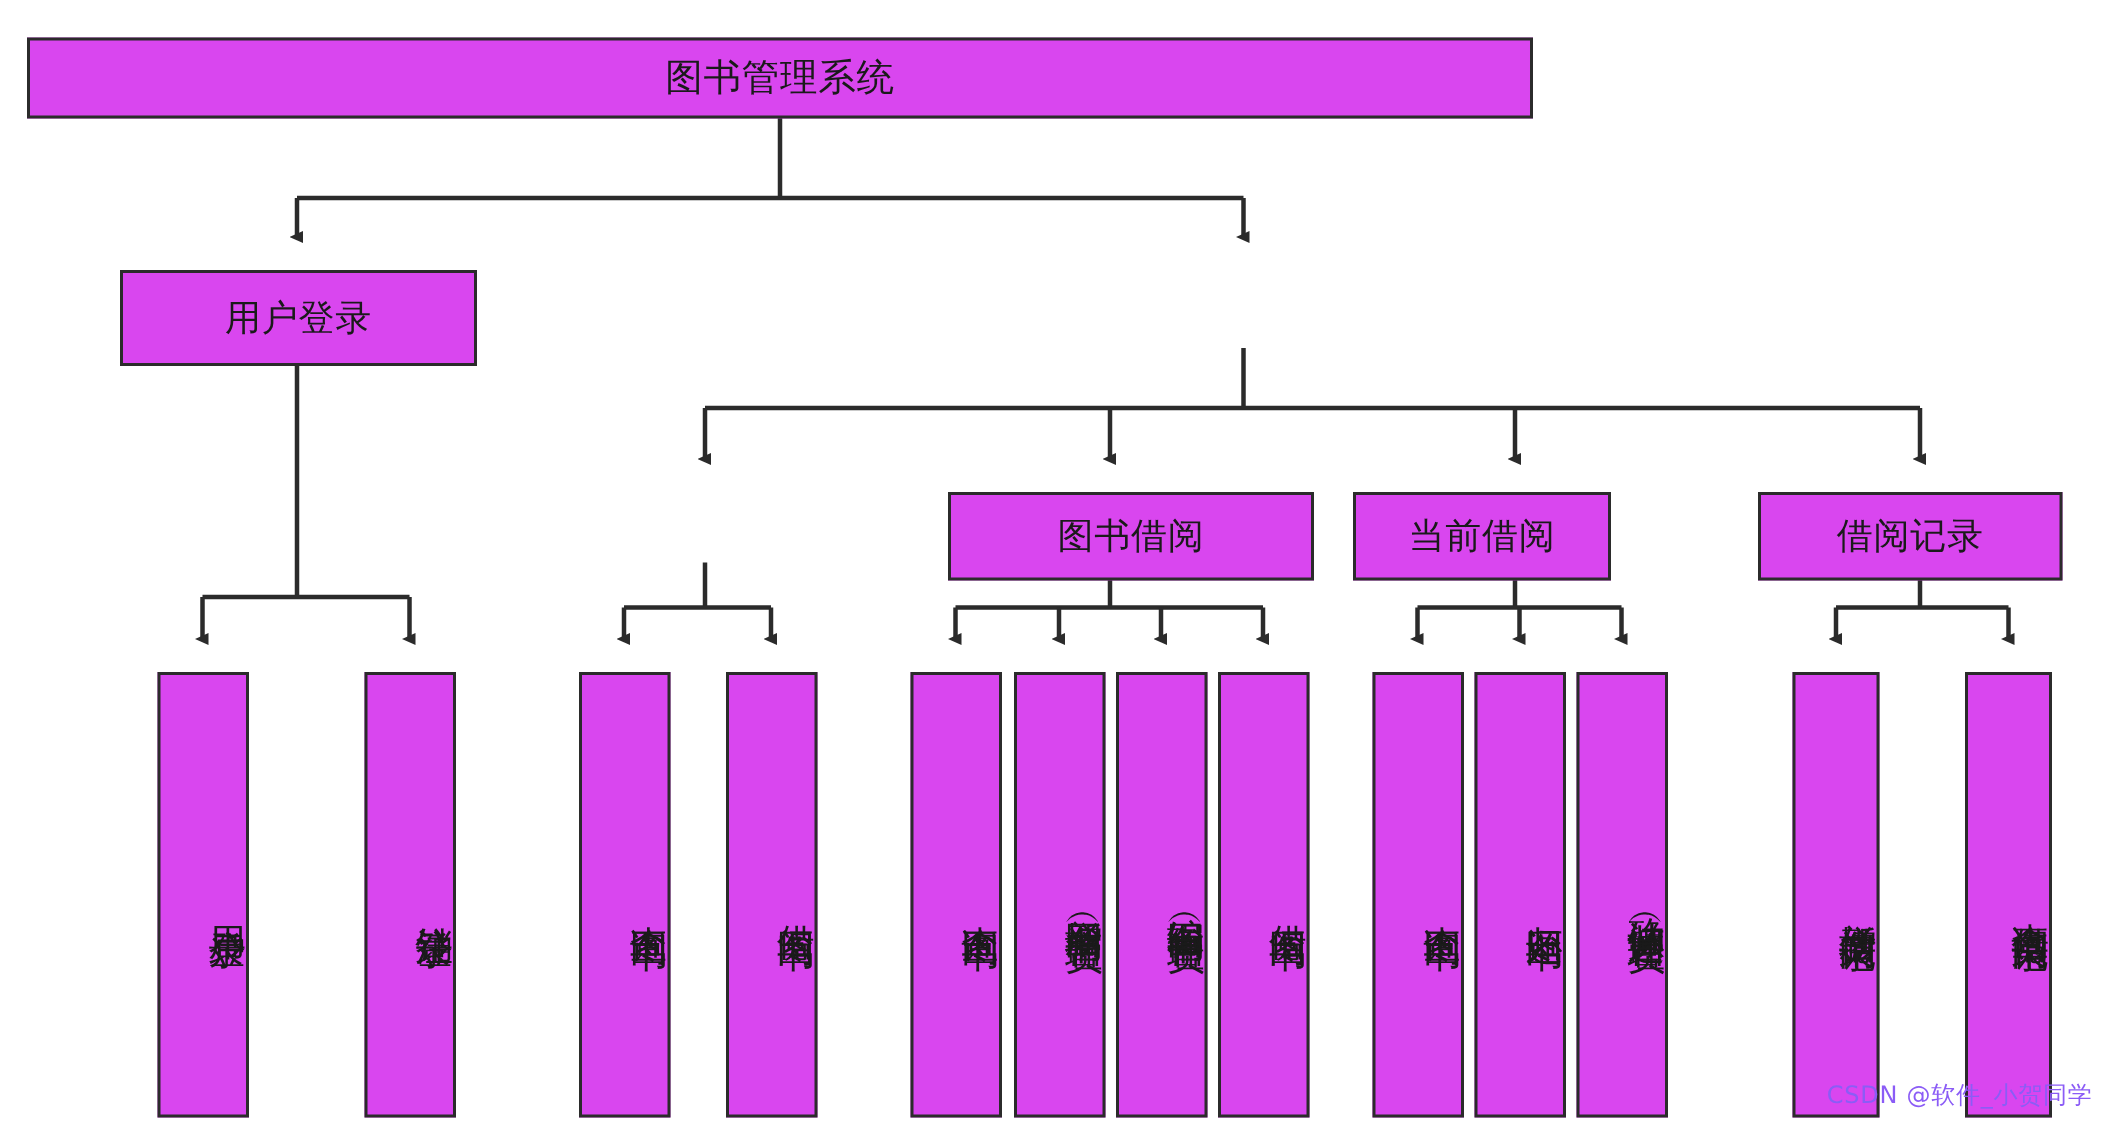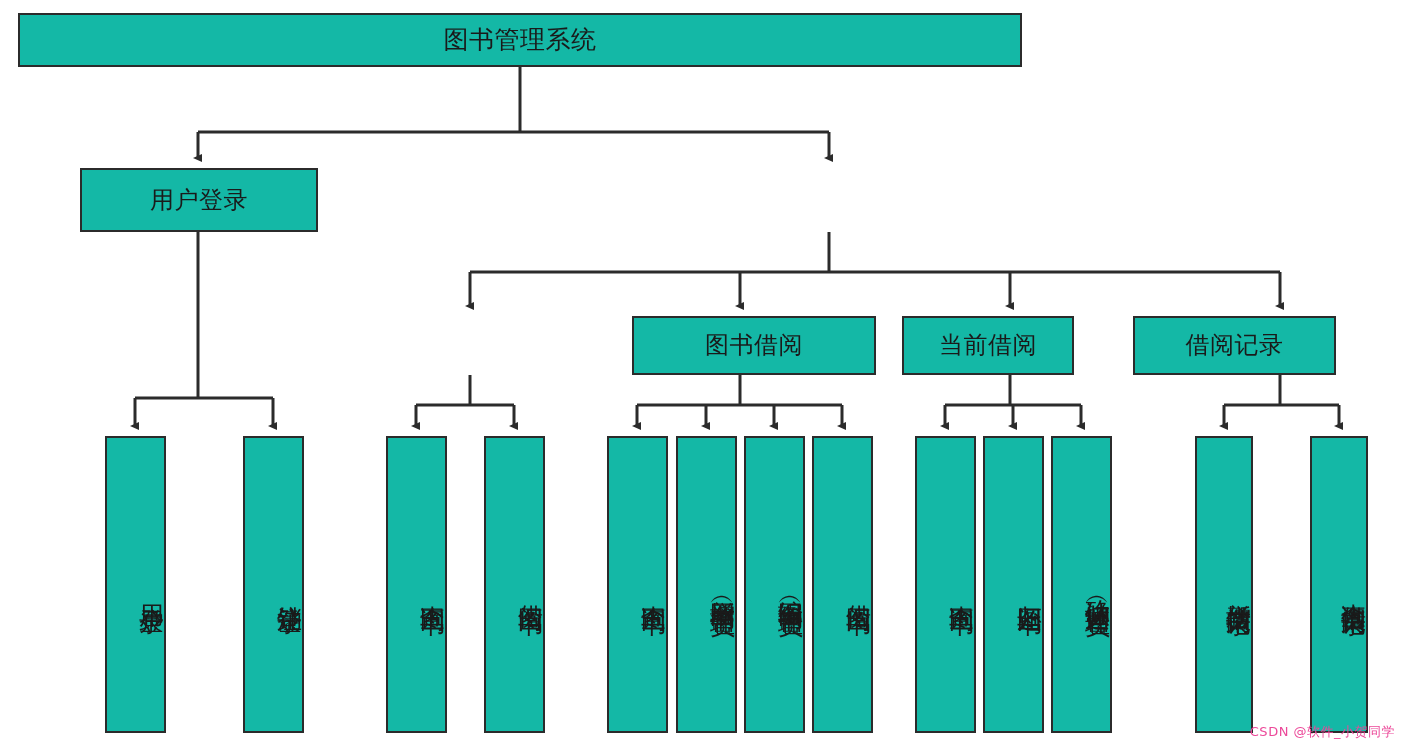--- a/index.html
+++ b/index.html
@@ -23,25 +23,26 @@
     left: 0;
     top: 0;
     width: 1405px;
     height: 747px;
     pointer-events: none;
   }
   .node {
     position: absolute;
     box-sizing: border-box;
     border: 2.5px solid #2b2b2b;
-    background: #14b8a6;
+    background: #d946ef;
     display: flex;
     align-items: center;
     justify-content: center;
     color: #1a1a1a;
+    margin-top: 12px;
   }
   .node.horiz {
     font-size: 24px;
     line-height: 1.2;
     letter-spacing: 0.5px;
   }
   .node.vert {
     writing-mode: vertical-rl;
     text-orientation: upright;
     font-size: 25px;
@@ -56,22 +57,22 @@
     text-orientation: upright;
     white-space: nowrap;
   }
   .node.root {
     font-size: 25px;
   }
   .watermark {
     position: absolute;
     right: 10px;
     bottom: 6px;
-    font-size: 13px;
-    color: #ec4899;
+    font-size: 16px;
+    color: #8b5cf6;
     letter-spacing: 0.5px;
     white-space: nowrap;
     font-family: "DejaVu Sans", "Liberation Sans", sans-serif;
   }
 </style>
 </head>
 <body>
 
 <div id="diagram">
 
@@ -147,21 +148,21 @@
   <div class="node horiz" style="left: 80px; top: 168px; width: 238px; height: 64px;">
     <span>用户登录</span>
   </div>
 
   <div class="node horiz" style="left: 632px; top: 316px; width: 244px; height: 59px;">
     <span>图书借阅</span>
   </div>
   <div class="node horiz" style="left: 902px; top: 316px; width: 172px; height: 59px;">
     <span>当前借阅</span>
   </div>
-  <div class="node horiz" style="left: 1133px; top: 316px; width: 203px; height: 59px;">
+  <div class="node horiz" style="left: 1172px; top: 316px; width: 203px; height: 59px;">
     <span>借阅记录</span>
   </div>
 
   <div class="node vert" style="left: 105px; top: 436px; width: 61px; height: 297px;">
     <span class="vtext">用户登录</span>
   </div>
   <div class="node vert" style="left: 243px; top: 436px; width: 61px; height: 297px;">
     <span class="vtext">注销登录</span>
   </div>
   <div class="node vert" style="left: 386px; top: 436px; width: 61px; height: 297px;">

